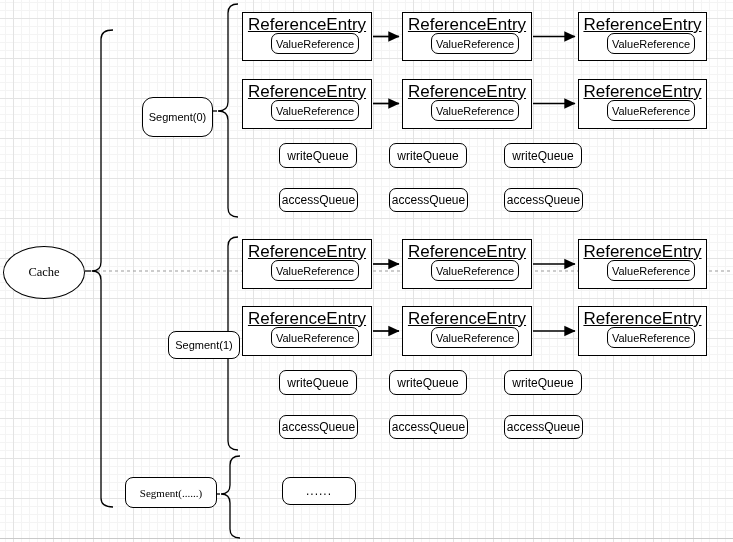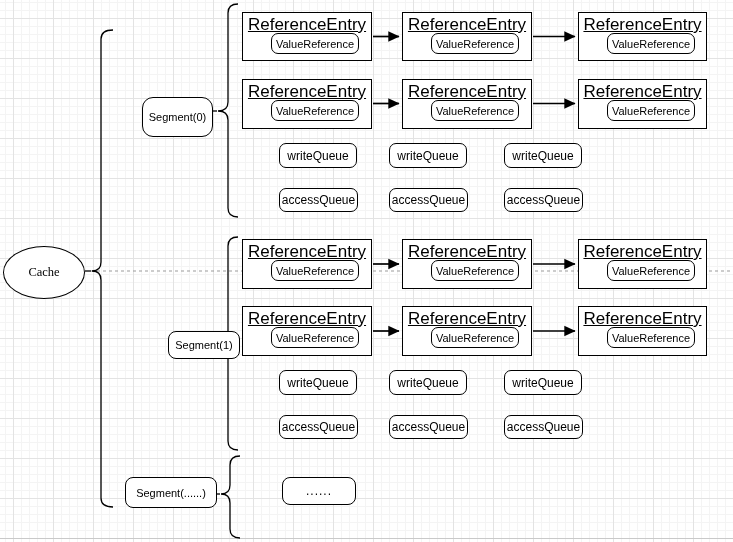--- a/index.html
+++ b/index.html
@@ -80,21 +80,21 @@
   <div class="node ellipse" style="left:3px;top:246px;width:82px;height:53px;">
     <span>Cache</span>
   </div>
 
   <div class="node segbox" style="left:142px;top:97px;width:71px;height:40px;border-radius:11px;">
     <span>Segment(0)</span>
   </div>
   <div class="node segbox" style="left:136px;top:331px;width:72px;height:28px;margin-left:32px;">
     <span>Segment(1)</span>
   </div>
-  <div class="node segbox" style="left:125px;top:477px;width:92px;height:31px;">
+  <div class="node segbox" style="left:125px;top:477px;width:92px;height:31px;font-family:Liberation Serif, serif;">
     <span>Segment(......)</span>
   </div>
 
   <div class="node refbox" style="left:242px;top:12px;width:130px;height:49px;">
     <div class="reftitle">ReferenceEntry</div>
     <div class="innerbox">ValueReference</div>
   </div>
   <div class="node refbox" style="left:402px;top:12px;width:130px;height:49px;">
     <div class="reftitle">ReferenceEntry</div>
     <div class="innerbox">ValueReference</div>

